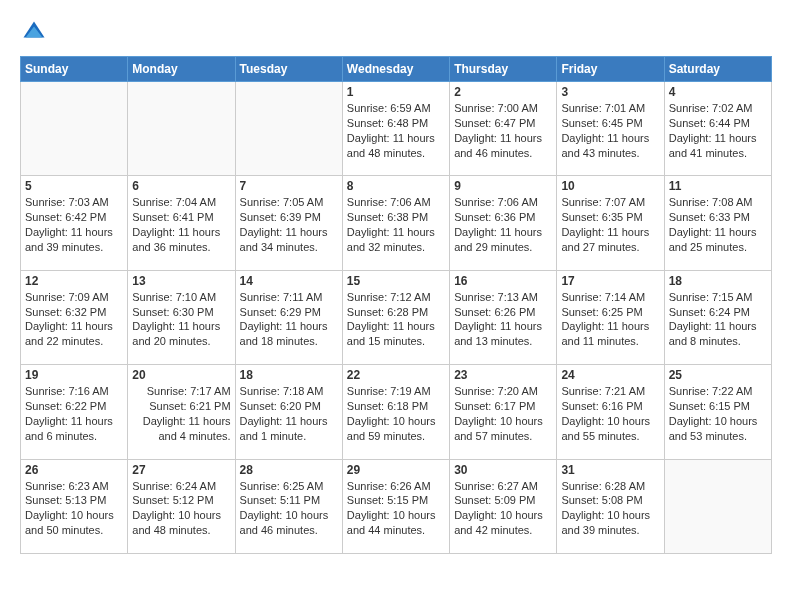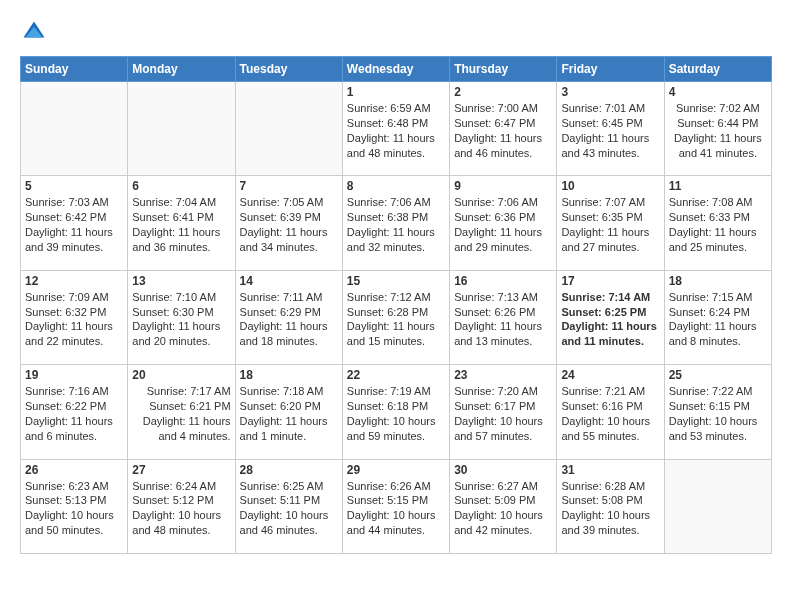--- a/index.html
+++ b/index.html
@@ -156,21 +156,21 @@
           </td>
           <td>
             <div class="day-num">3</div>
             <div class="day-info" style="white-space: pre-line;">Sunrise: 7:01 AM
 Sunset: 6:45 PM
 Daylight: 11 hours
 and 43 minutes.</div>
           </td>
           <td>
             <div class="day-num">4</div>
-            <div class="day-info" style="white-space: pre-line; text-align: center;">Sunrise: 7:02 AM
+            <div class="day-info" style="white-space: pre-line;">Sunrise: 7:02 AM
 Sunset: 6:44 PM
 Daylight: 11 hours
 and 41 minutes.</div>
           </td>
         </tr>
         <tr>
           <td>
             <div class="day-num">5</div>
             <div class="day-info" style="white-space: pre-line;">Sunrise: 7:03 AM
 Sunset: 6:42 PM
@@ -251,21 +251,21 @@
           </td>
           <td>
             <div class="day-num">16</div>
             <div class="day-info" style="white-space: pre-line;">Sunrise: 7:13 AM
 Sunset: 6:26 PM
 Daylight: 11 hours
 and 13 minutes.</div>
           </td>
           <td>
             <div class="day-num">17</div>
-            <div class="day-info" style="white-space: pre-line; font-weight: bold;">Sunrise: 7:14 AM
+            <div class="day-info" style="white-space: pre-line;">Sunrise: 7:14 AM
 Sunset: 6:25 PM
 Daylight: 11 hours
 and 11 minutes.</div>
           </td>
           <td>
             <div class="day-num">18</div>
             <div class="day-info" style="white-space: pre-line;">Sunrise: 7:15 AM
 Sunset: 6:24 PM
 Daylight: 11 hours
 and 8 minutes.</div>

